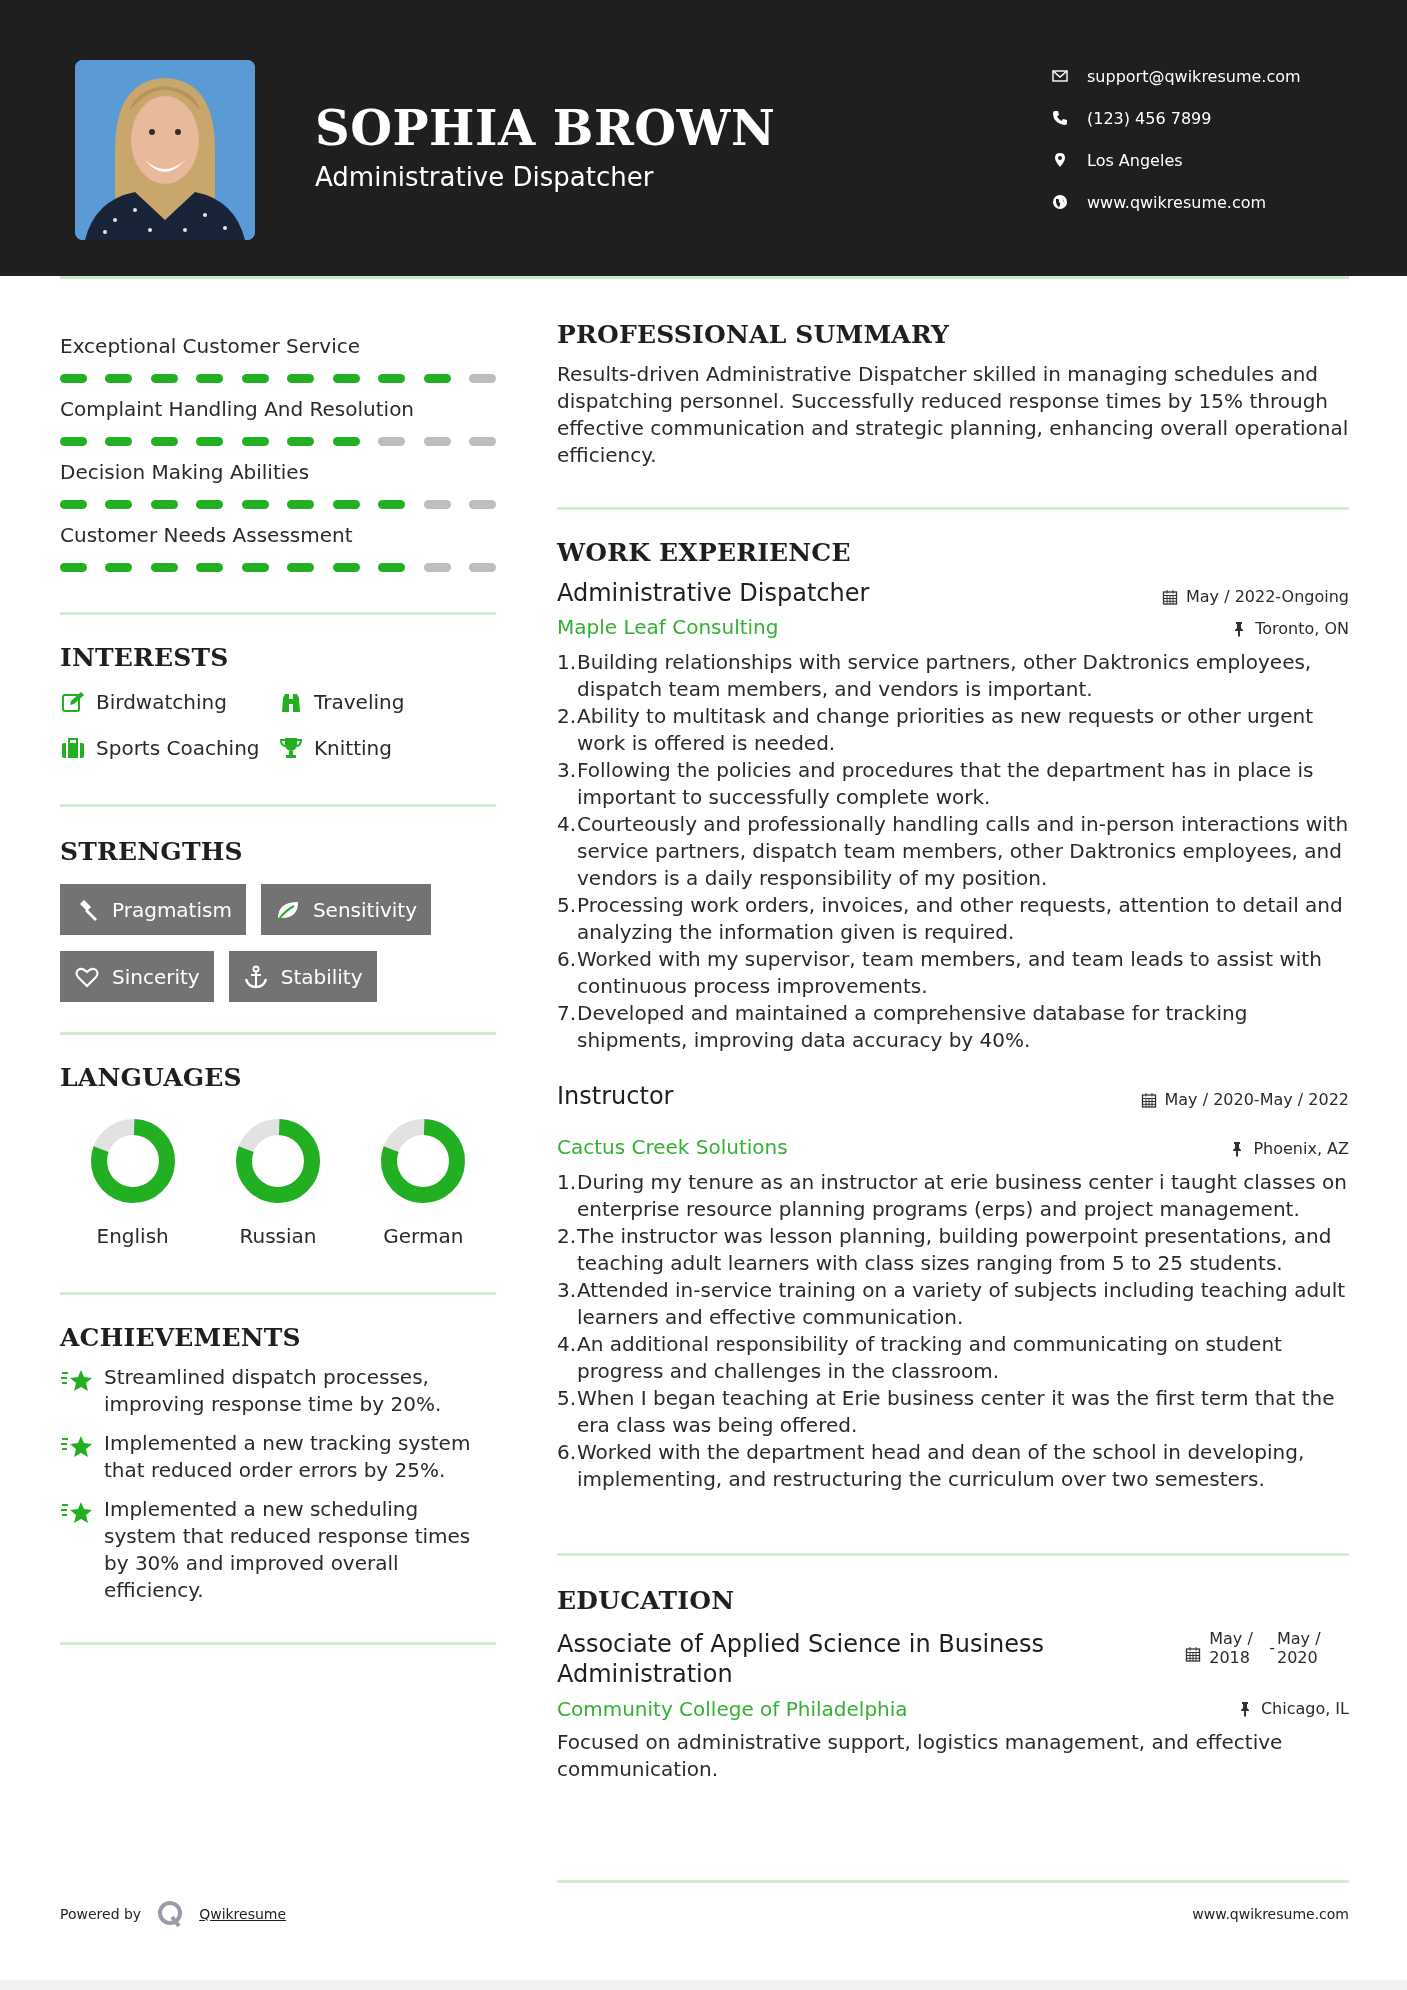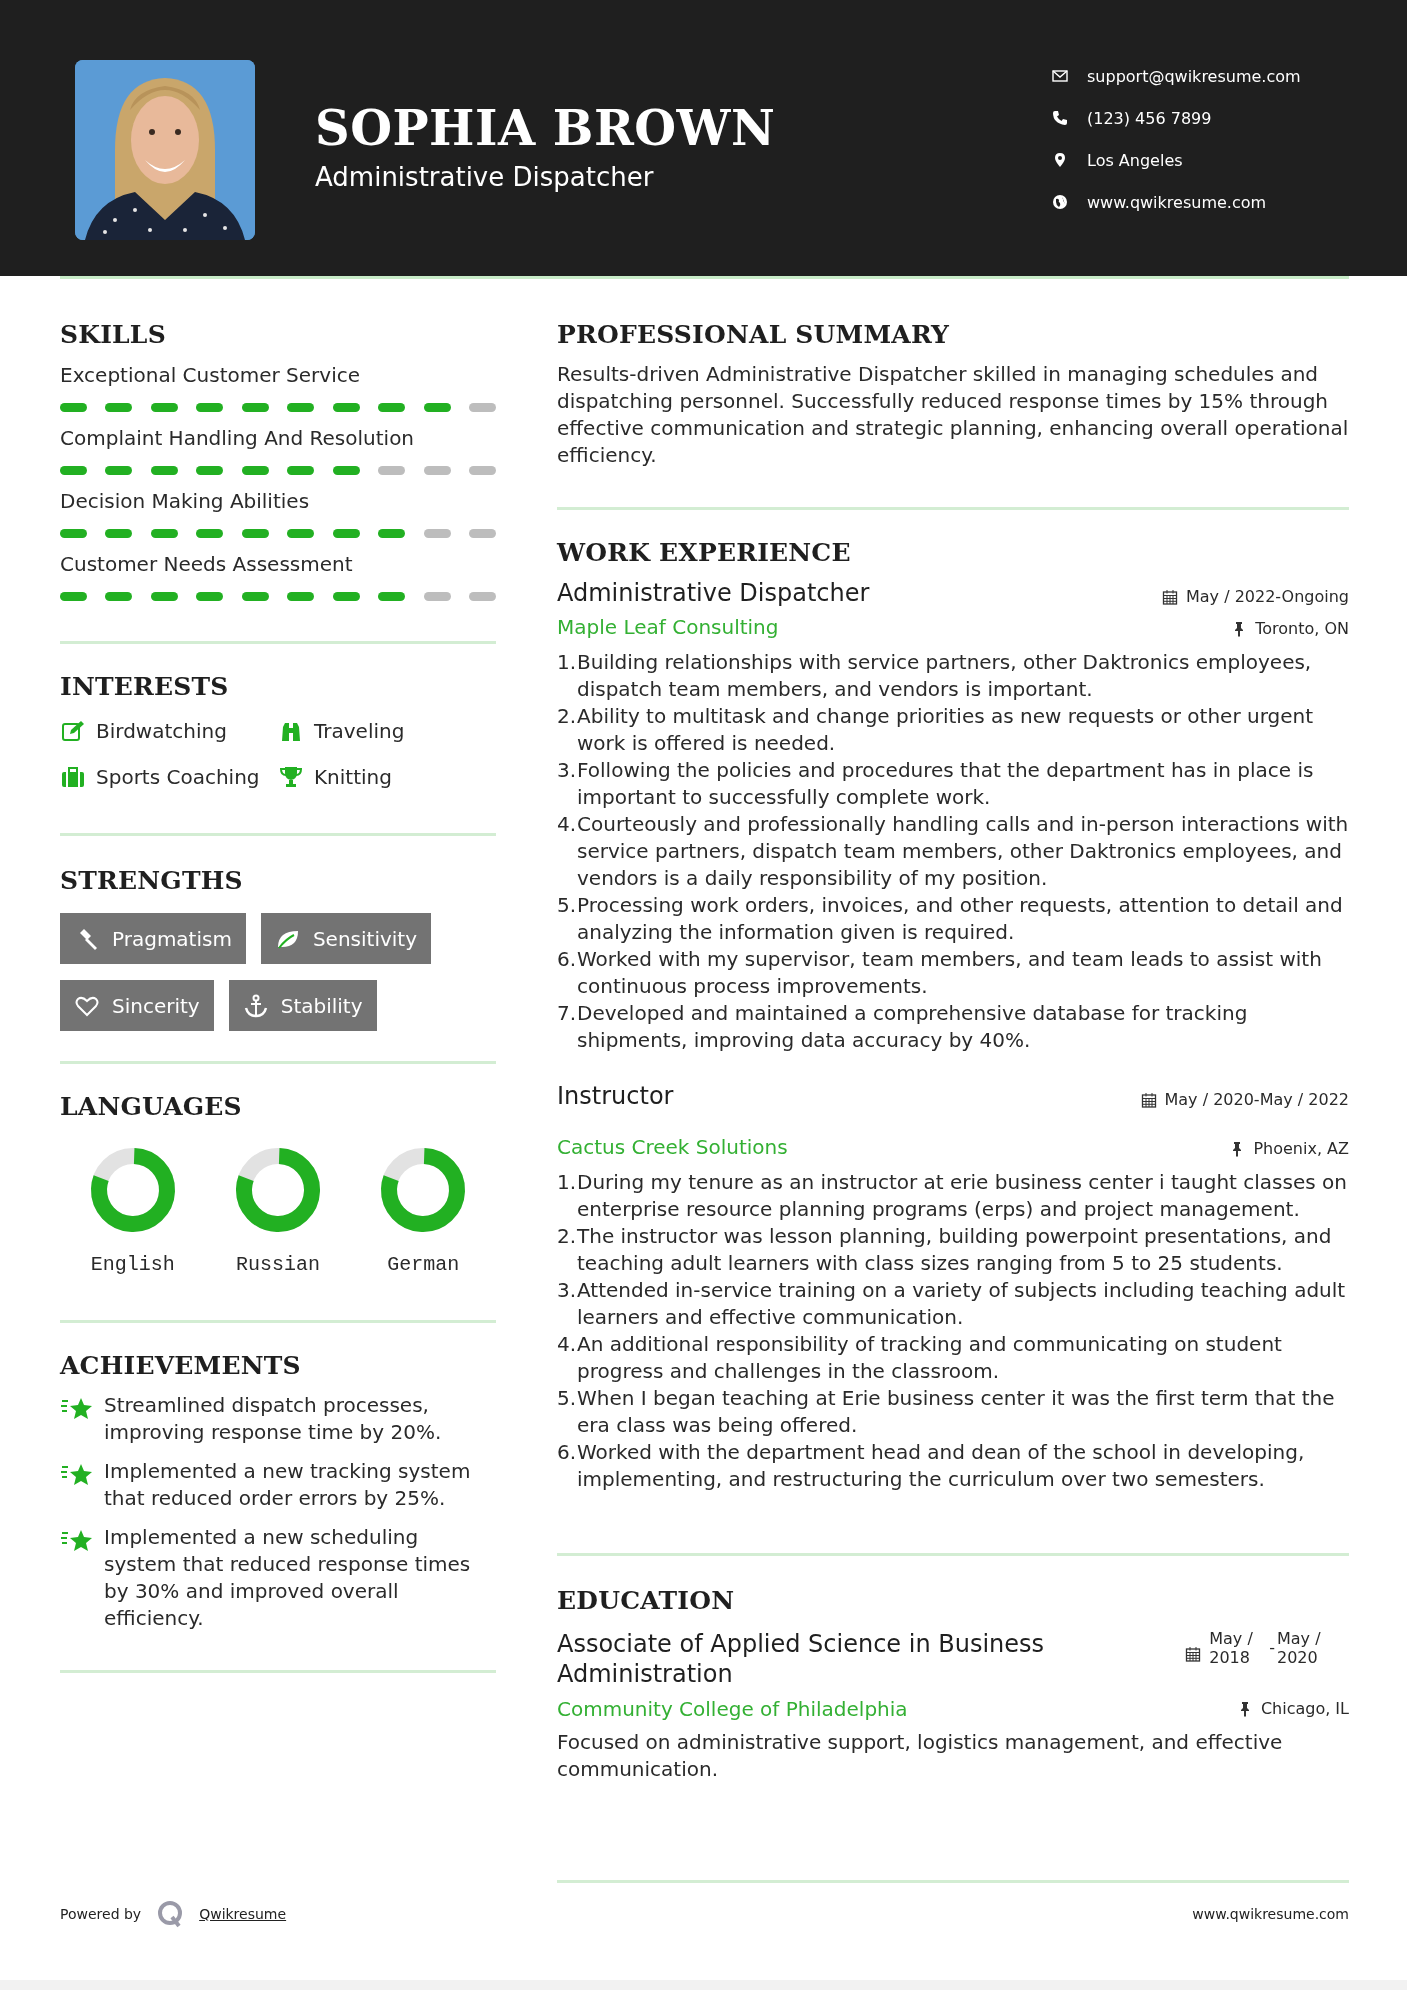--- a/index.html
+++ b/index.html
@@ -37,21 +37,21 @@
   .interest .ii { width: 26px; height: 26px; margin-right: 10px; display: flex; align-items: center; justify-content: center; }
   .interest .ii svg { width: 24px; height: 24px; }
 
   
   .strengths { display: flex; flex-wrap: wrap; gap: 16px 15px; margin-top: 18px; }
   .strength { background: #737373; color: #fff; font-size: 20px; height: 51px; padding: 0 14px; display: flex; align-items: center; }
   .strength .si { width: 26px; height: 26px; margin-right: 12px; display: flex; align-items: center; justify-content: center; }
   .strength .si svg { width: 24px; height: 24px; }
 
   
-  .langs { display: flex; margin-top: 26px; font-family: Liberation Mono, monospace; }
+  .langs { display: flex; margin-top: 26px; }
   .lang { width: 146px; display: flex; flex-direction: column; align-items: center; }
   .lang svg { width: 86px; height: 86px; }
   .lang-name { font-size: 20px; color: #2a2a2a; margin-top: 20px; }
 
   
   .ach { display: flex; margin-top: 12px; }
   .ach .ai { width: 44px; flex: none; padding-top: 4px; }
   .ach .ai svg { width: 34px; height: 26px; }
   .ach-text { font-size: 20px; color: #2a2a2a; line-height: 27px; }
 
@@ -140,21 +140,20 @@
       </span>
       <span>www.qwikresume.com</span>
     </div>
   </div>
 </div>
 <div class="header-line"></div>
 
 <div class="left">
 
   <section>
-    <div class="sec-title">SKILLS</div>
     <div id="skills-list">
       <div class="skill">
         <div class="skill-name">Exceptional Customer Service</div>
         <div class="dots">
             <span class="dot on"></span>
             <span class="dot on"></span>
             <span class="dot on"></span>
             <span class="dot on"></span>
             <span class="dot on"></span>
             <span class="dot on"></span>

